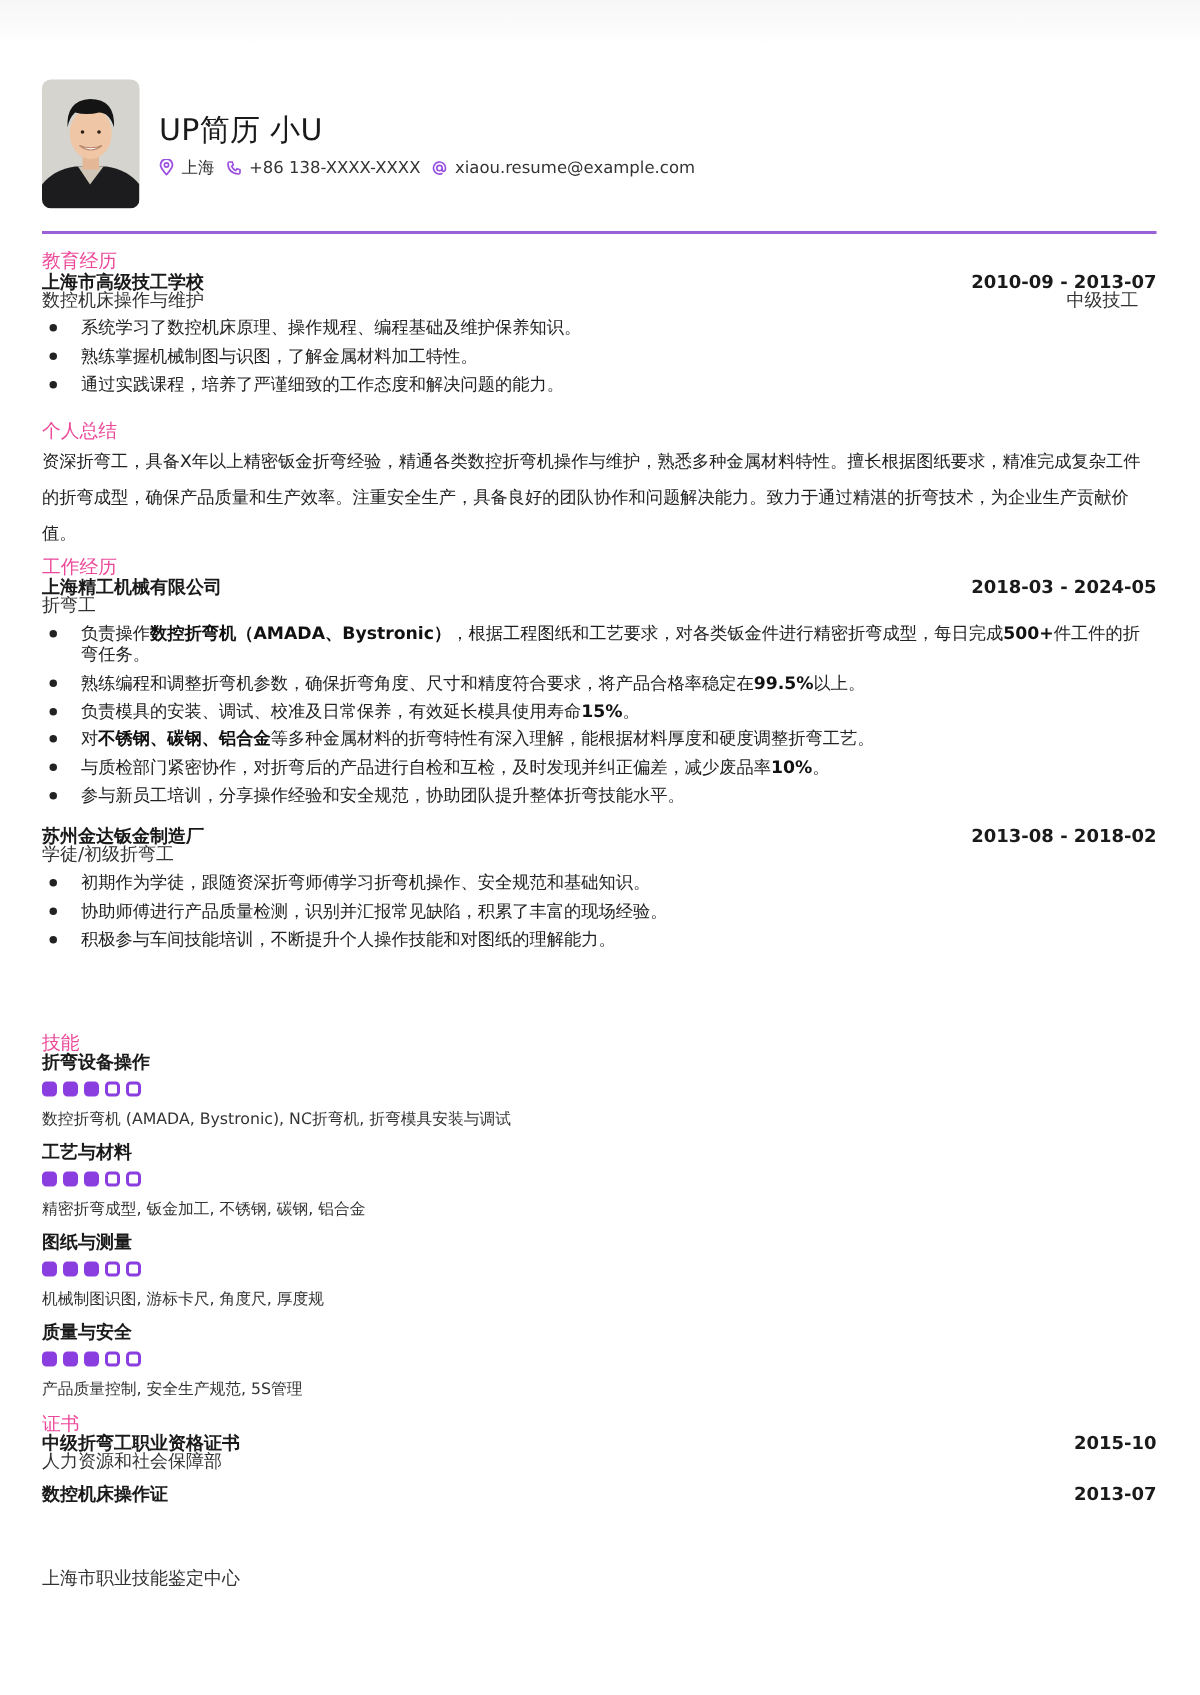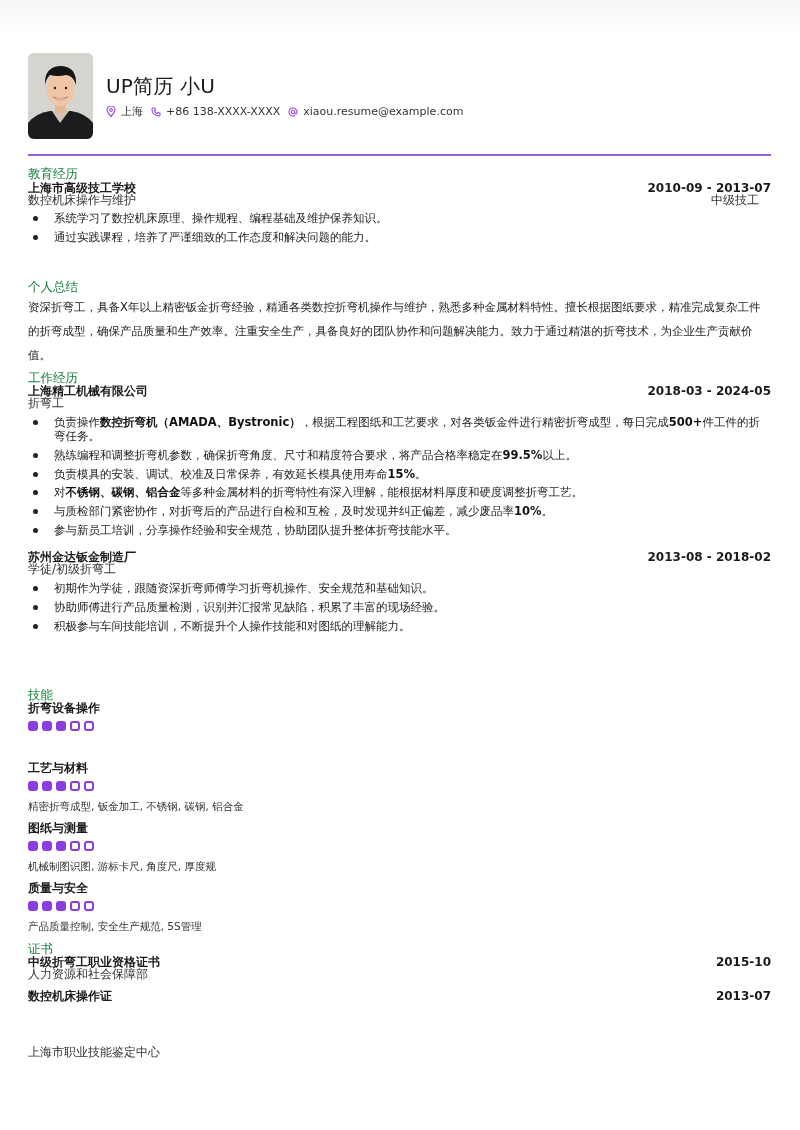--- a/index.html
+++ b/index.html
@@ -33,21 +33,21 @@
     }
     .contact .ci { display: flex; align-items: center; margin-right: 8px; }
     .contact .ci svg { margin-right: 5px; }
     .divider {
       position: absolute; left: 0; top: 154px; width: 743px; height: 2px;
       background: #9b5fd6;
     }
 
     
     .sec-title {
-      position: absolute; left: 0; font-size: 12.5px; color: #15803d; line-height: 14px;
+      position: absolute; left: 0; font-size: 12.5px; color: #ec4899; line-height: 14px;
     }
     .row-title {
       position: absolute; left: 0; font-size: 12px; font-weight: bold; color: #1a1a1a; line-height: 14px;
     }
     .row-sub {
       position: absolute; left: 0; font-size: 12px; color: #333; line-height: 13px;
     }
     .row-date {
       position: absolute; right: 0; font-size: 12px; font-weight: bold; color: #1a1a1a; line-height: 14px; text-align: right;
     }
@@ -128,20 +128,21 @@
 
   <div class="divider"></div>
 
   <div class="sec-title" style="top:167px">教育经历</div>
   <div class="row-title" style="top:181px">上海市高级技工学校</div>
   <div class="row-sub" style="top:194px">数控机床操作与维护</div>
   <div class="row-date" style="top:181px">2010-09 - 2013-07</div>
   <div class="row-right-sub" style="top:194px">中级技工</div>
   <ul class="bullets" style="top:211px">
     <li>系统学习了数控机床原理、操作规程、编程基础及维护保养知识。</li>
+    <li>熟练掌握机械制图与识图，了解金属材料加工特性。</li>
     <li>通过实践课程，培养了严谨细致的工作态度和解决问题的能力。</li>
   </ul>
 
   <div class="sec-title" style="top:280px">个人总结</div>
   <div class="summary">资深折弯工，具备X年以上精密钣金折弯经验，精通各类数控折弯机操作与维护，熟悉多种金属材料特性。擅长根据图纸要求，精准完成复杂工件的折弯成型，确保产品质量和生产效率。注重安全生产，具备良好的团队协作和问题解决能力。致力于通过精湛的折弯技术，为企业生产贡献价值。</div>
 
   <div class="sec-title" style="top:371px">工作经历</div>
 
   <div class="row-title" style="top:384px">上海精工机械有限公司</div>
   <div class="row-sub" style="top:397px">折弯工</div>
@@ -167,20 +168,21 @@
   <div class="sec-title" style="top:688px">技能</div>
   <div class="skill" style="top:701px">
     <div class="sk-name">折弯设备操作</div>
     <div class="dots">
         <span class="dot"></span>
         <span class="dot"></span>
         <span class="dot"></span>
         <span class="dot empty"></span>
         <span class="dot empty"></span>
       </div>
+    <div class="sk-desc">数控折弯机 (AMADA, Bystronic), NC折弯机, 折弯模具安装与调试</div>
   </div>
   <div class="skill" style="top:761px">
     <div class="sk-name">工艺与材料</div>
     <div class="dots">
         <span class="dot"></span>
         <span class="dot"></span>
         <span class="dot"></span>
         <span class="dot empty"></span>
         <span class="dot empty"></span>
       </div>

